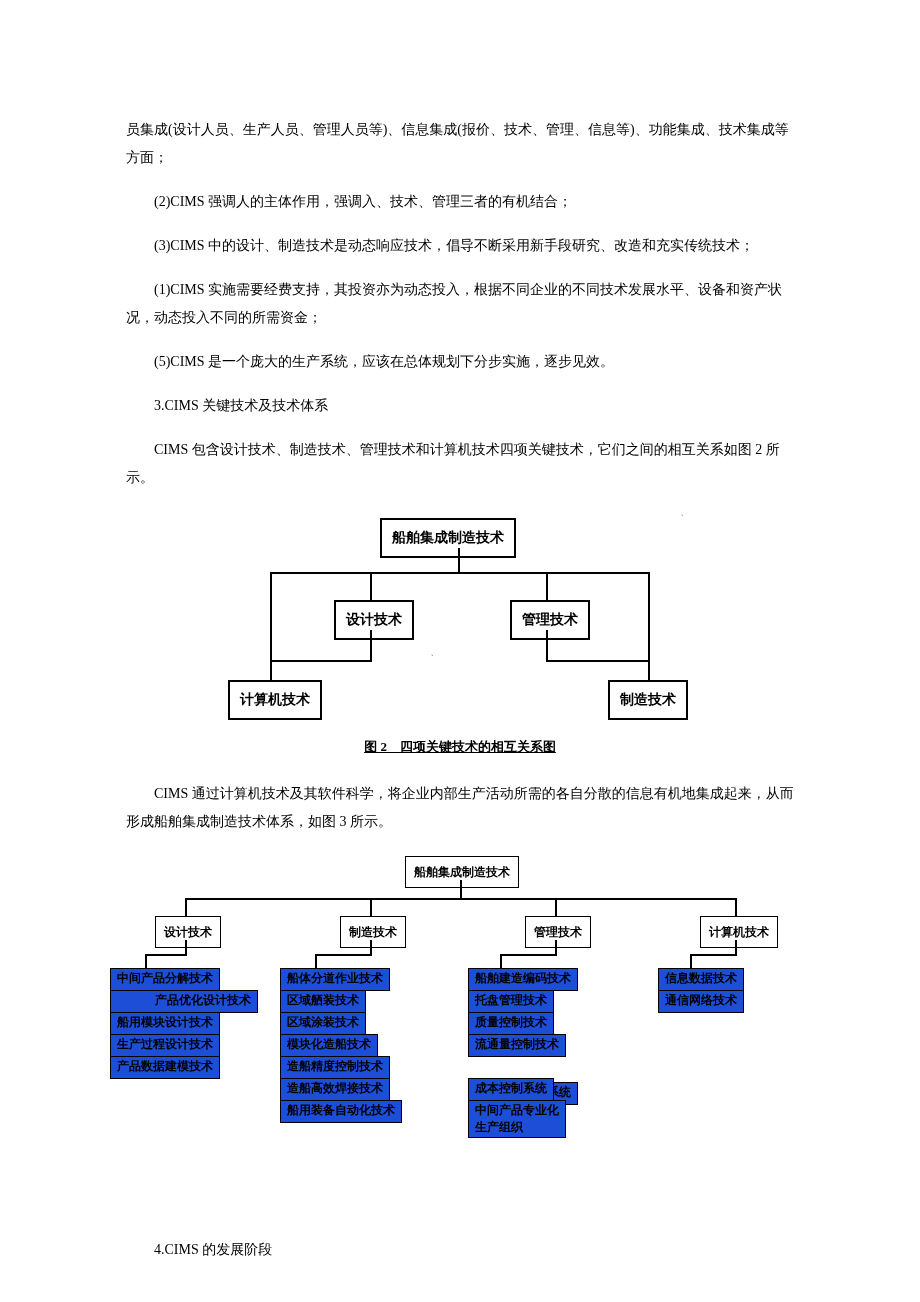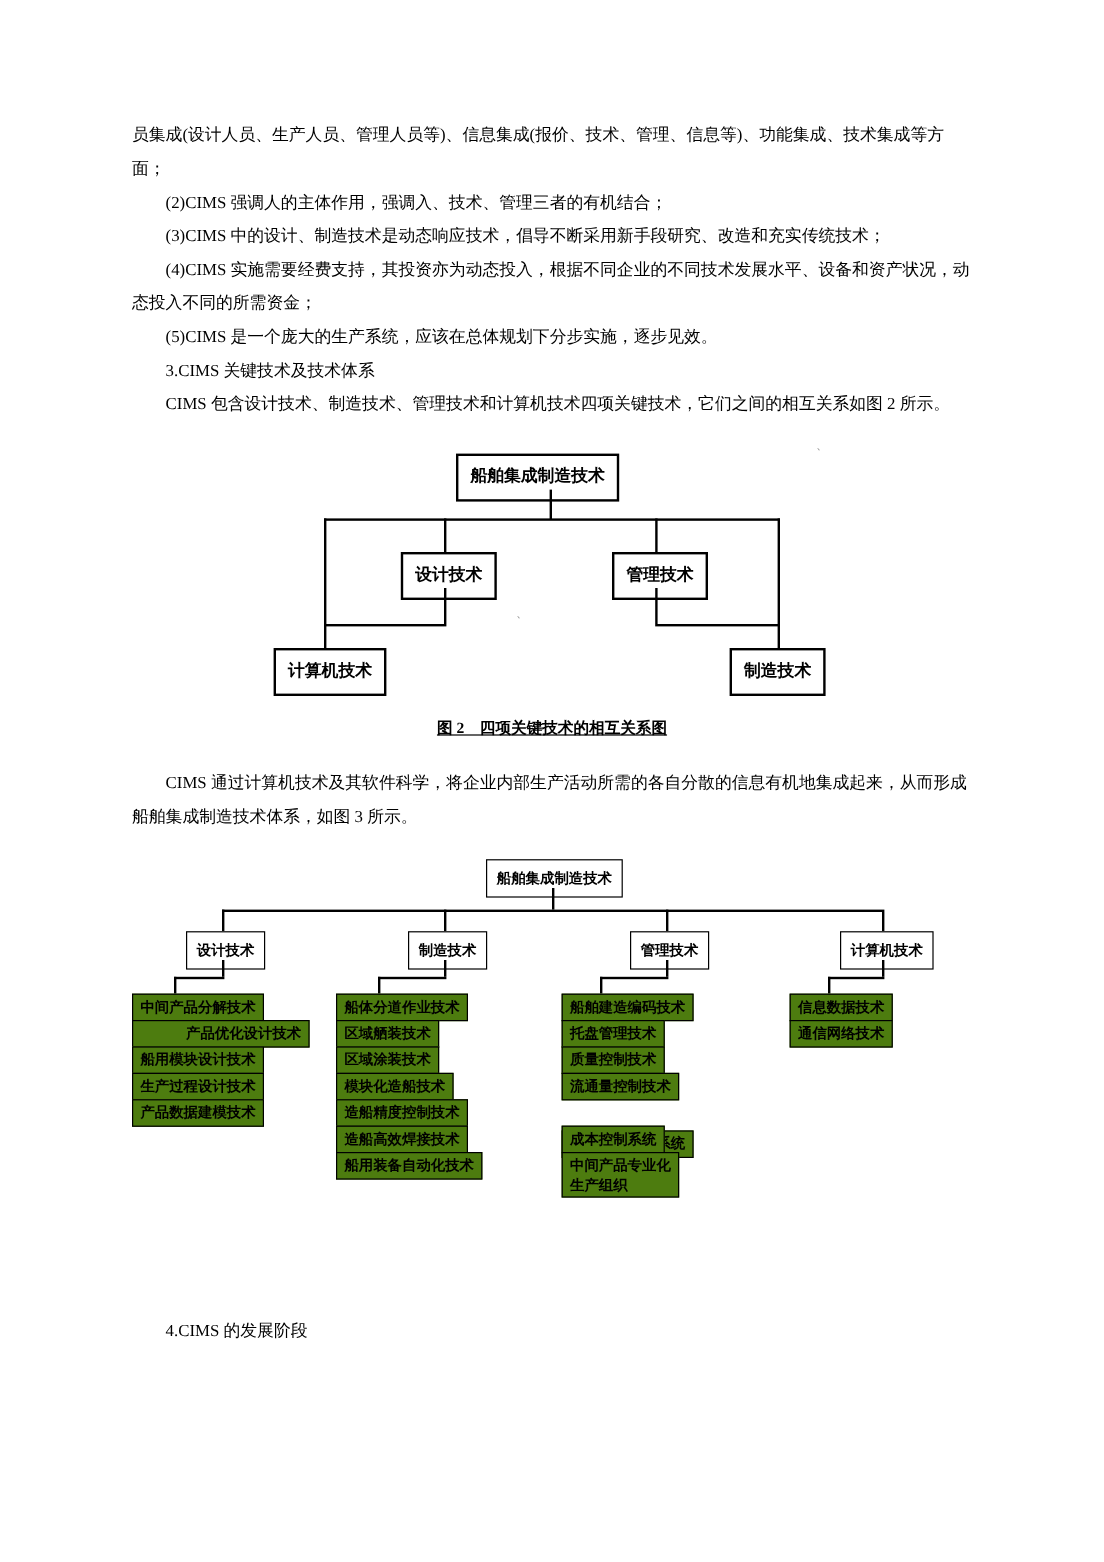--- a/index.html
+++ b/index.html
@@ -7,21 +7,21 @@
       font-size: 14px;
       line-height: 2;
       margin: 0;
       padding: 100px 110px 60px 110px;
       width: 920px;
       box-sizing: border-box;
       color: #000;
       background: #fff;
     }
     p {
-      margin: 0;
+      margin: 16px;
       text-indent: 0;
     }
     .para {
       text-indent: 2em;
     }
     .para-noindent {
       text-indent: 0;
     }
     .diagram-wrap {
       margin: 20px 0 15px 0;
@@ -58,26 +58,27 @@
     
     .d2 {
       position: relative;
       height: 360px;
       width: 700px;
       margin: 0 auto;
     }
     .listbox {
       position: absolute;
       border: 1.5px solid #000;
-      background: #4d7c0f;
+      background: #1d4ed8;
       font-weight: bold;
       font-size: 12px;
       padding: 2px 6px;
       white-space: nowrap;
       line-height: 1.4;
+      font-family: Liberation Mono, monospace;
     }
     .sbox {
       position: absolute;
       border: 1.5px solid #000;
       background: #fff;
       font-weight: bold;
       font-size: 12px;
       text-align: center;
       padding: 3px 8px;
       white-space: nowrap;
@@ -87,21 +88,21 @@
       font-size: 10px;
       color: #888;
     }
   </style>
 </head>
 <body>
 
 <p class="para-noindent">员集成(设计人员、生产人员、管理人员等)、信息集成(报价、技术、管理、信息等)、功能集成、技术集成等方面；</p>
 <p class="para">(2)CIMS 强调人的主体作用，强调入、技术、管理三者的有机结合；</p>
 <p class="para">(3)CIMS 中的设计、制造技术是动态响应技术，倡导不断采用新手段研究、改造和充实传统技术；</p>
-<p class="para">(4)CIMS 实施需要经费支持，其投资亦为动态投入，根据不同企业的不同技术发展水平、设备和资产状况，动态投入不同的所需资金；</p>
+<p class="para">(1)CIMS 实施需要经费支持，其投资亦为动态投入，根据不同企业的不同技术发展水平、设备和资产状况，动态投入不同的所需资金；</p>
 <p class="para">(5)CIMS 是一个庞大的生产系统，应该在总体规划下分步实施，逐步见效。</p>
 <p class="para">3.CIMS 关键技术及技术体系</p>
 <p class="para">CIMS 包含设计技术、制造技术、管理技术和计算机技术四项关键技术，它们之间的相互关系如图 2 所示。</p>
 
 <div class="diagram-wrap">
   <div class="d1">
     <span class="stray" style="right:30px;top:-10px;">、</span>
 
     <div class="box" style="left:180px;top:6px;">船舶集成制造技术</div>
 

